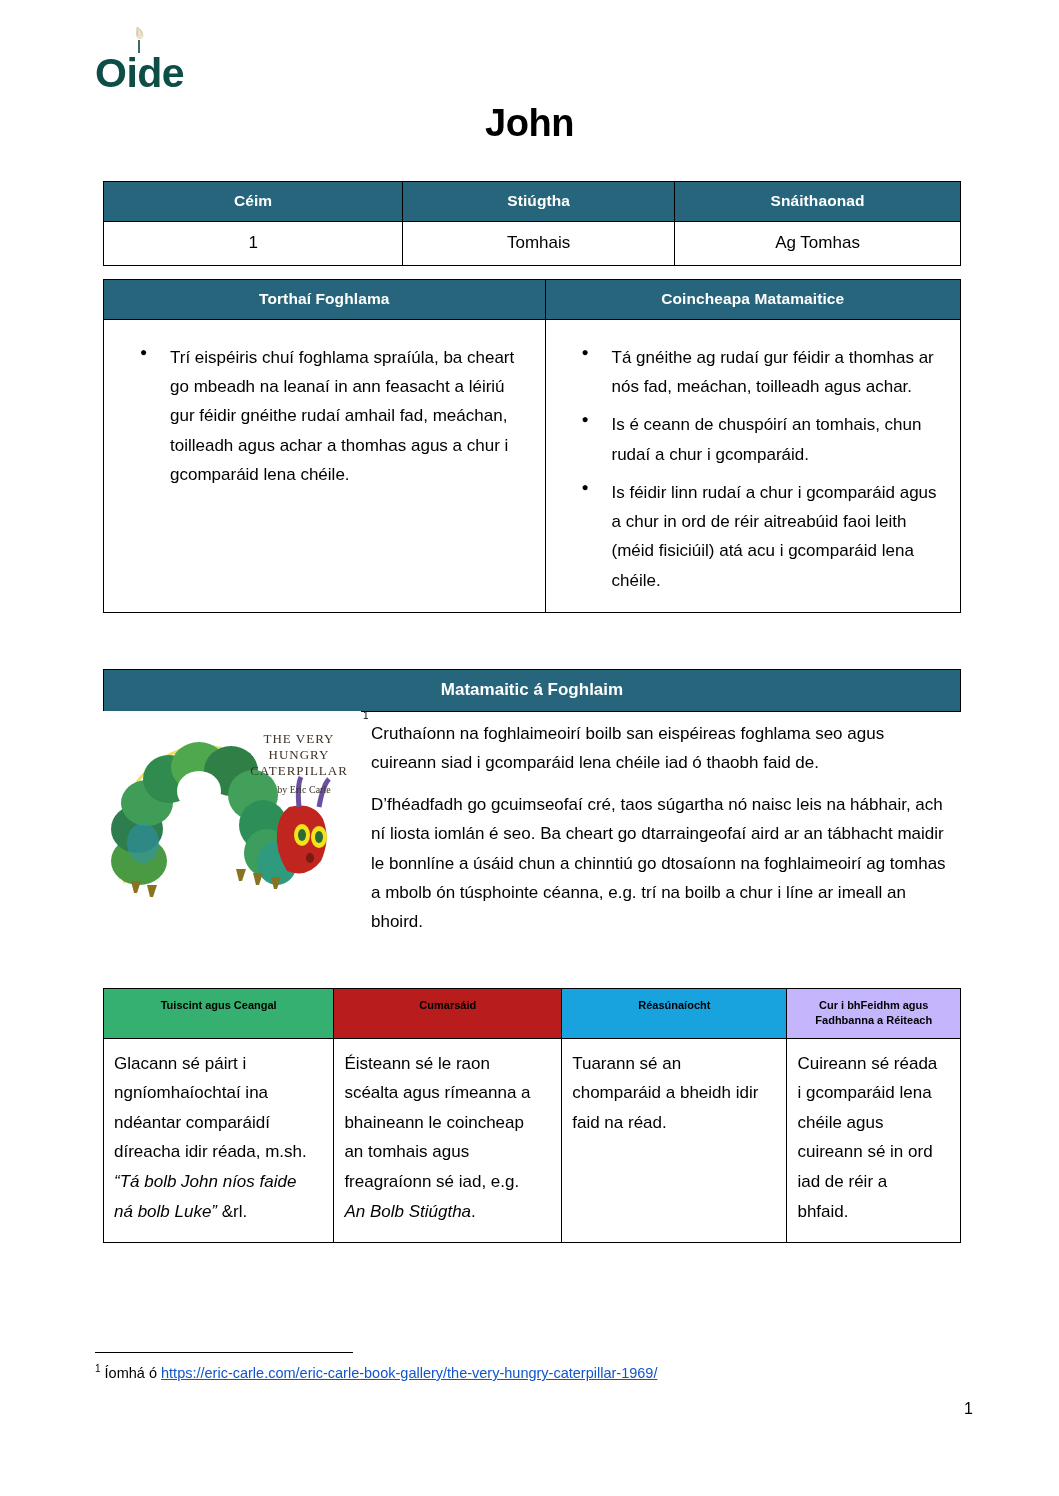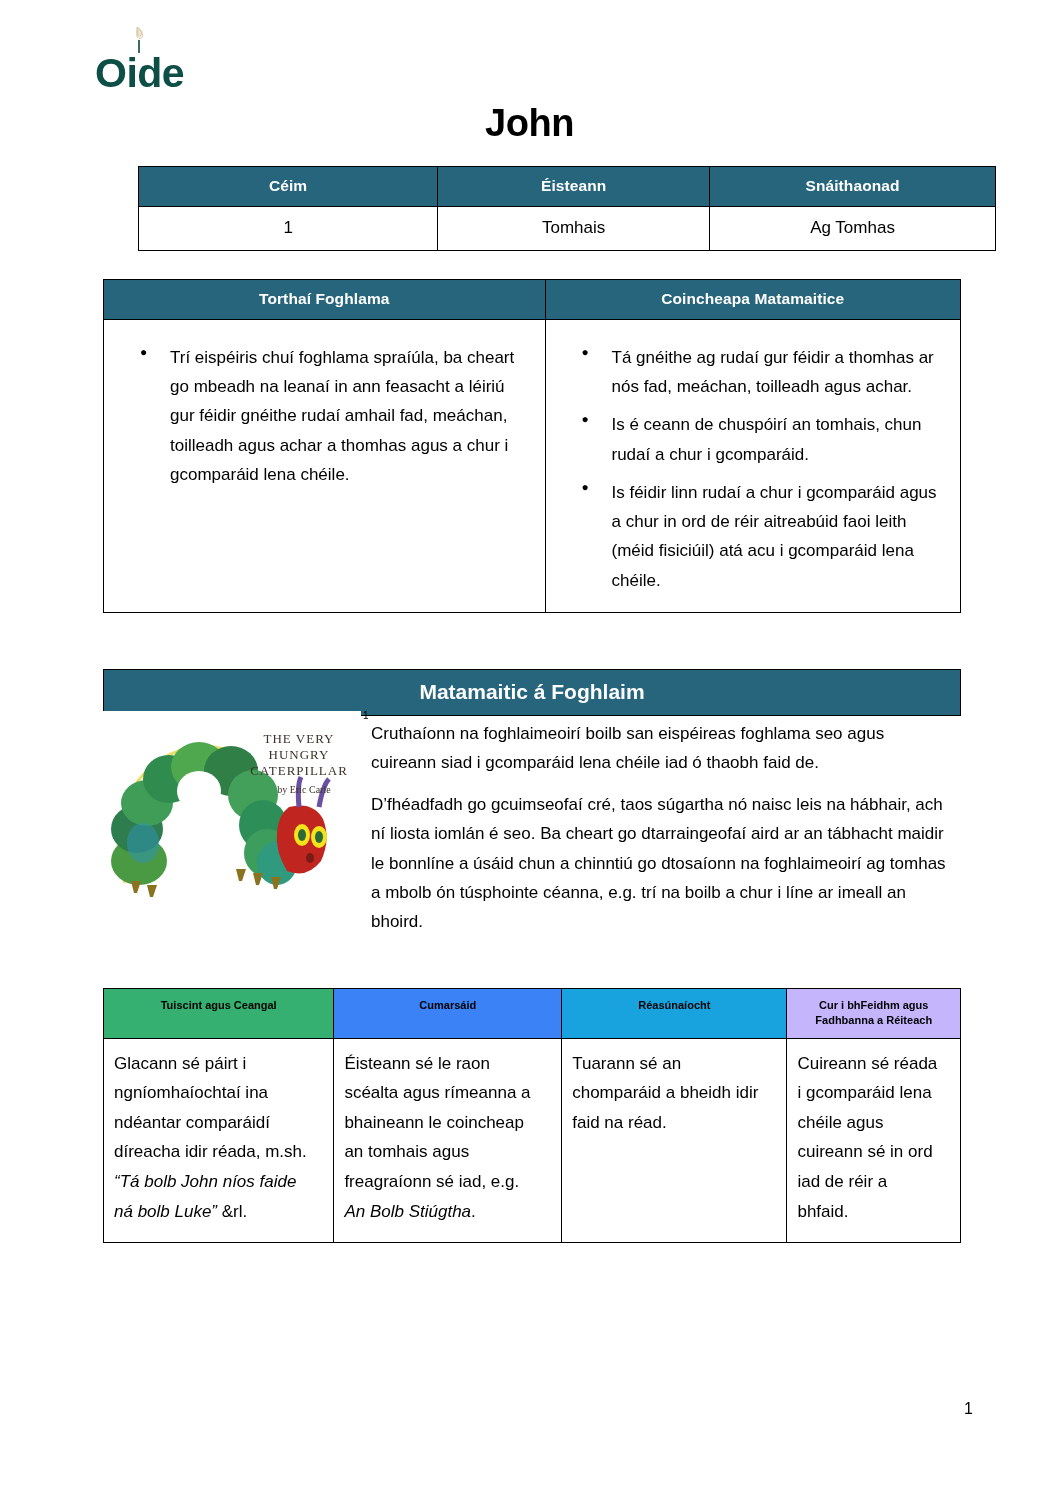--- a/index.html
+++ b/index.html
@@ -86,21 +86,21 @@
     padding: 10px 6px 11px;
     letter-spacing: .1px;
   }
   .cell-center {
     text-align: center;
     font-size: 17px;
     padding: 11px 6px 12px;
   }
 
   
-  #table-strand { top: 166px; margin-left: 35px; }
+  #table-strand { top: 181px; }
 
   
   #table-outcomes { top: 279px; }
   #table-outcomes td.body { padding: 14px 14px 16px 10px; }
   ul.bullets {
     margin: 0;
     padding: 0 0 0 26px;
     list-style: none;
   }
   ul.bullets li {
@@ -124,21 +124,21 @@
     position: absolute;
     left: 103px;
     width: 858px;
     top: 669px;
     box-sizing: border-box;
     background: #27657c;
     color: #ffffff;
     border: 1.4px solid #000000;
     text-align: center;
     font-weight: bold;
-    font-size: 21px;
+    font-size: 17px;
     padding: 10px 6px 11px;
   }
 
   
   .content-block {
     position: absolute;
     left: 95px;
     top: 707px;
     width: 870px;
     font-size: 17px;
@@ -168,21 +168,21 @@
   #table-skills td { border: 1.4px solid #000000; }
   .sk-head {
     font-size: 11px;
     font-weight: bold;
     text-align: center;
     padding: 9px 5px 10px;
     line-height: 1.35;
     color: #000000;
   }
   .sk-green  { background: #35b070; }
-  .sk-lime   { background: #3b82f6; }
+  .sk-lime   { background: #b91c1c; }
   .sk-blue   { background: #19a3de; }
   .sk-orange { background: #c4b5fd; }
   .sk-sub {
     text-align: center;
     font-style: italic;
     font-size: 17px;
     padding: 10px 6px 12px;
   }
   .sk-cell {
     font-size: 17px;
@@ -246,21 +246,21 @@
     <div class="logo-divider"></div>
     <div class="logo-text">Oide</div>
   </div>
 
   <div class="doc-title">John</div>
 
   <table class="tbl" id="table-strand">
     <tbody>
         <tr>
       <th class="th-teal" style="width:33.4%">Céim</th>
-      <th class="th-teal" style="width:30.2%">Éisteann</th>
+      <th class="th-teal" style="width:30.2%">Stiúgtha</th>
       <th class="th-teal">Snáithaonad</th>
     </tr>
     <tr>
       <td class="cell-center">1</td>
       <td class="cell-center">Tomhais</td>
       <td class="cell-center">Ag Tomhas</td>
     </tr>
   </tbody>
     </table>
 
@@ -366,16 +366,23 @@
       <td class="sk-cell">
         <span>Tuarann sé an chomparáid a bheidh idir faid na réad.</span>
       </td>
       <td class="sk-cell">
         <span>Cuireann sé réada i gcomparáid lena chéile agus cuireann sé in ord iad de réir a bhfaid.</span>
       </td>
     </tr>
   </tbody>
     </table>
 
+  <div class="footnote-area">
+    <div class="fn-rule"></div>
+    <div class="fn-text">
+      <sup>1</sup>
+      <span>Íomhá ó </span><a class="fn-link" href="#">https://eric-carle.com/eric-carle-book-gallery/the-very-hungry-caterpillar-1969/</a>
+    </div>
+  </div>
 
   <div class="page-number">1</div>
 
 </div>
 
 </body></html>

